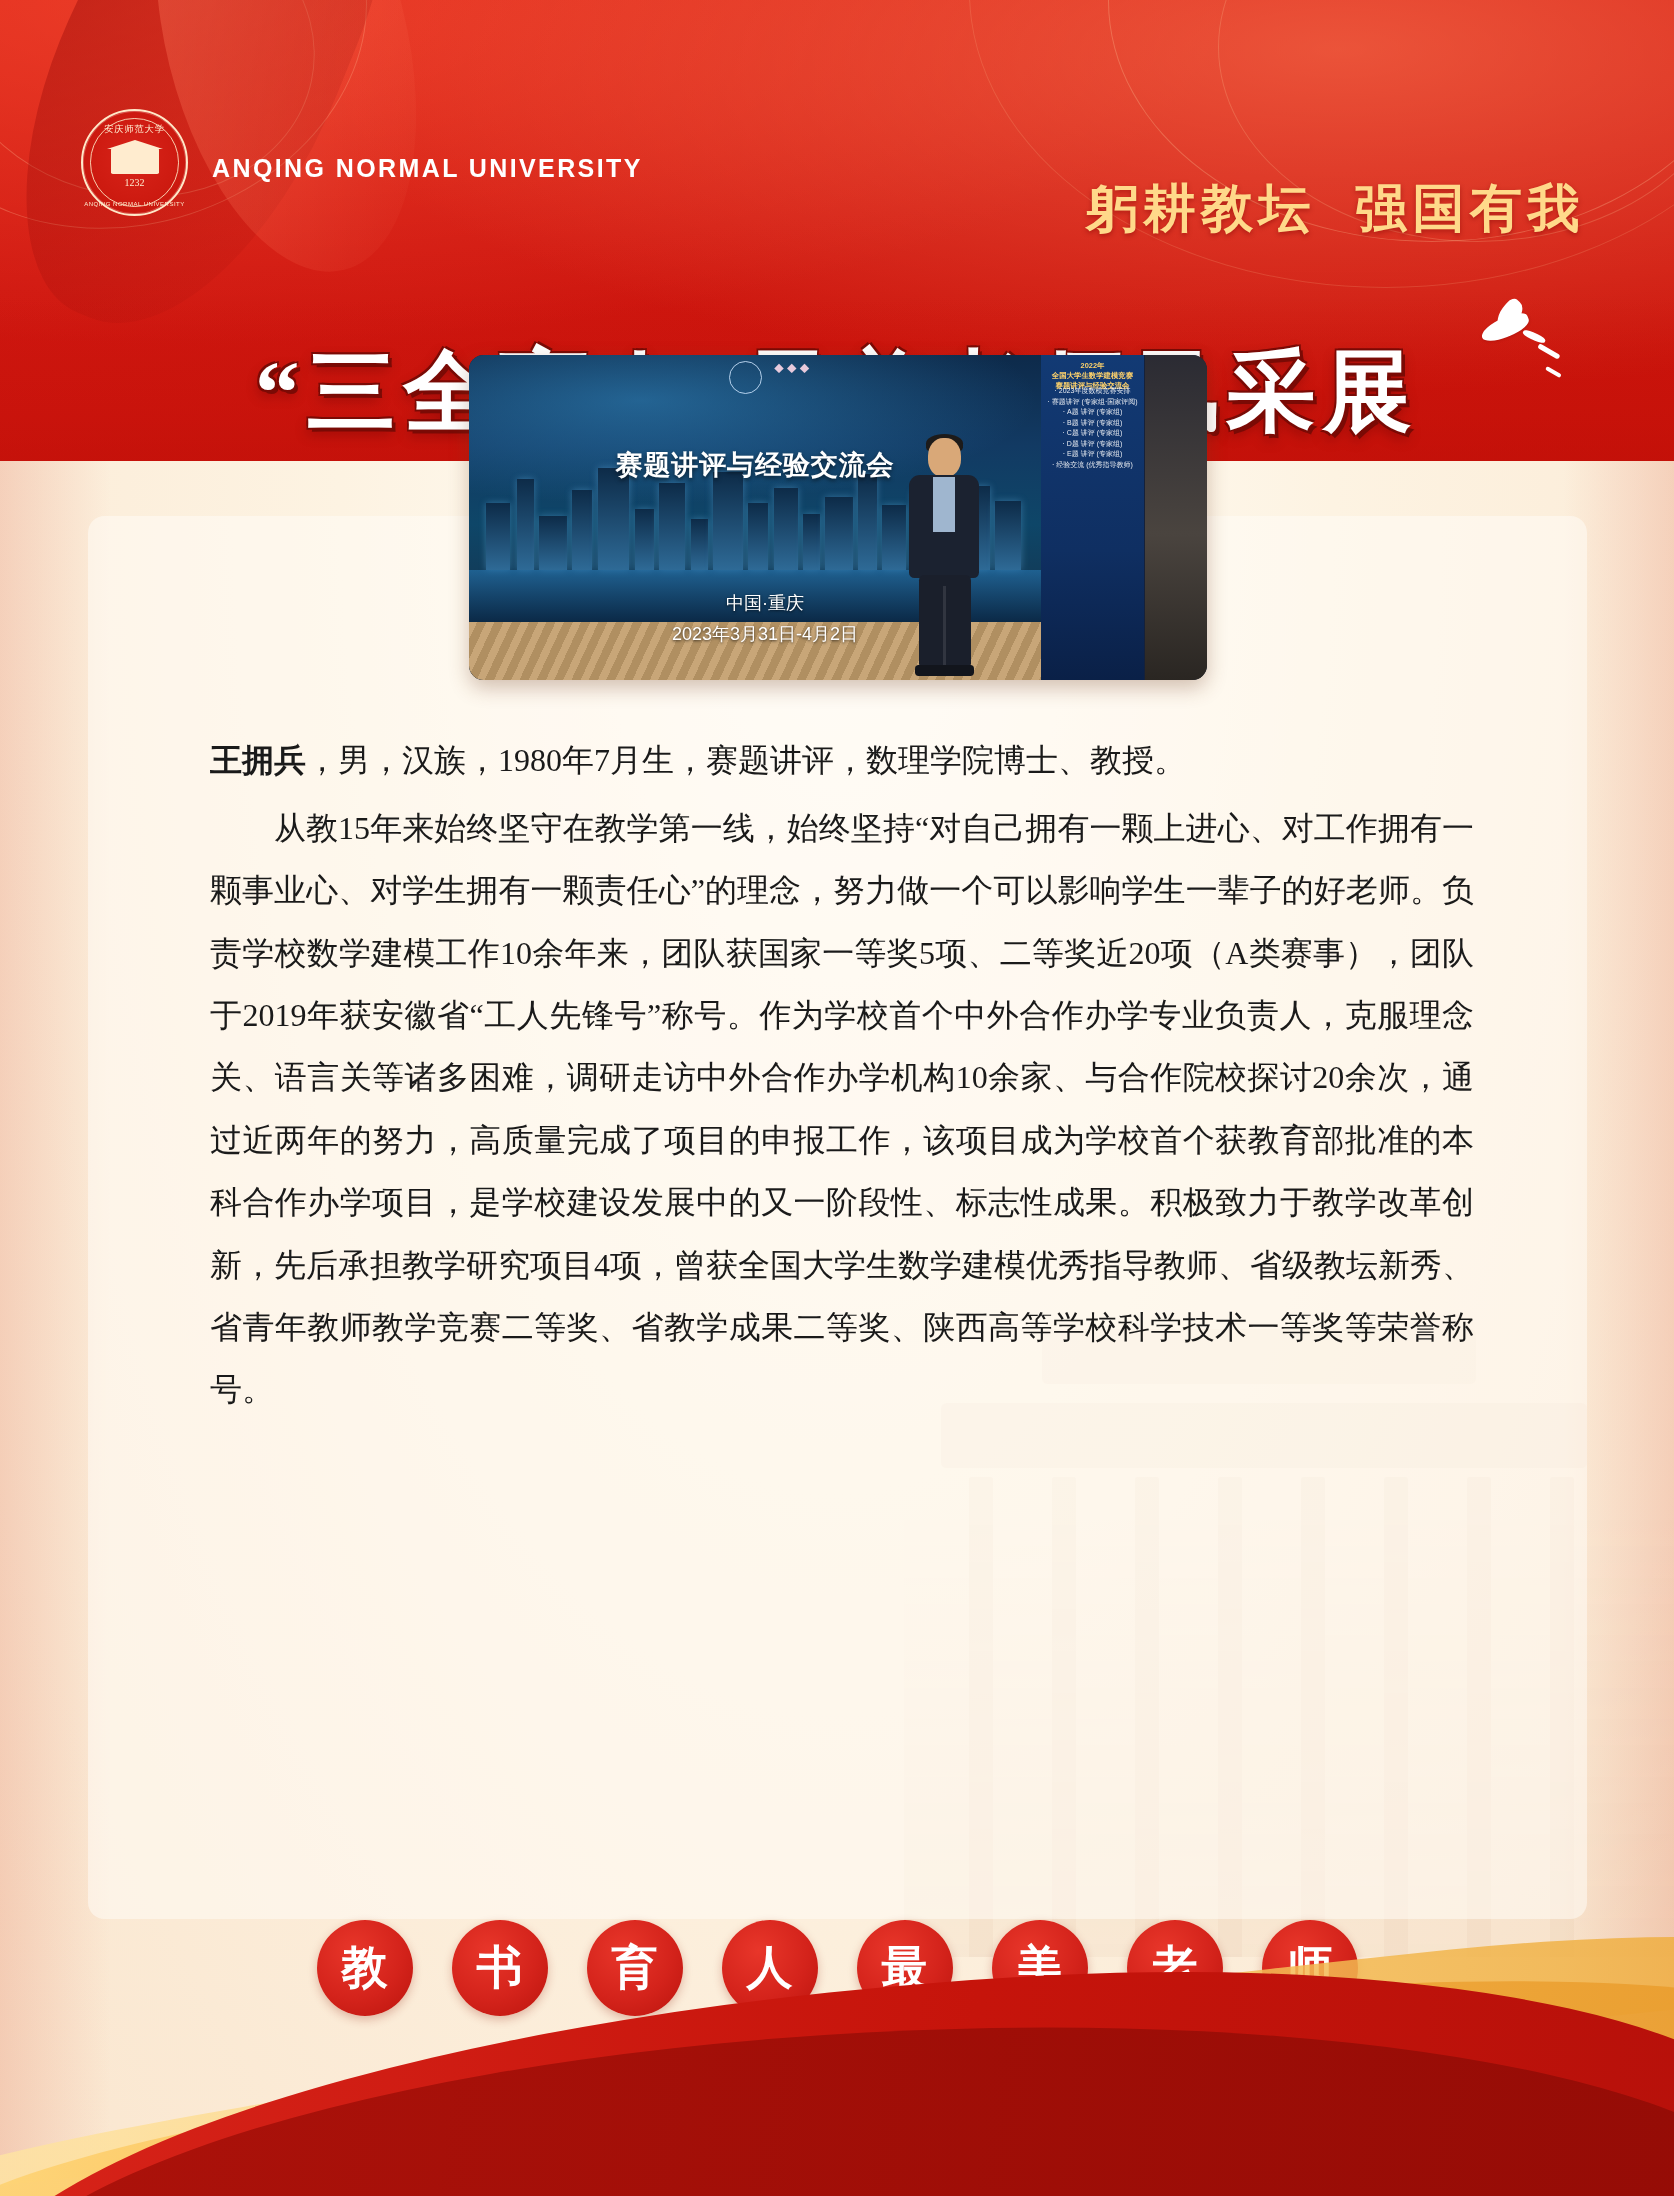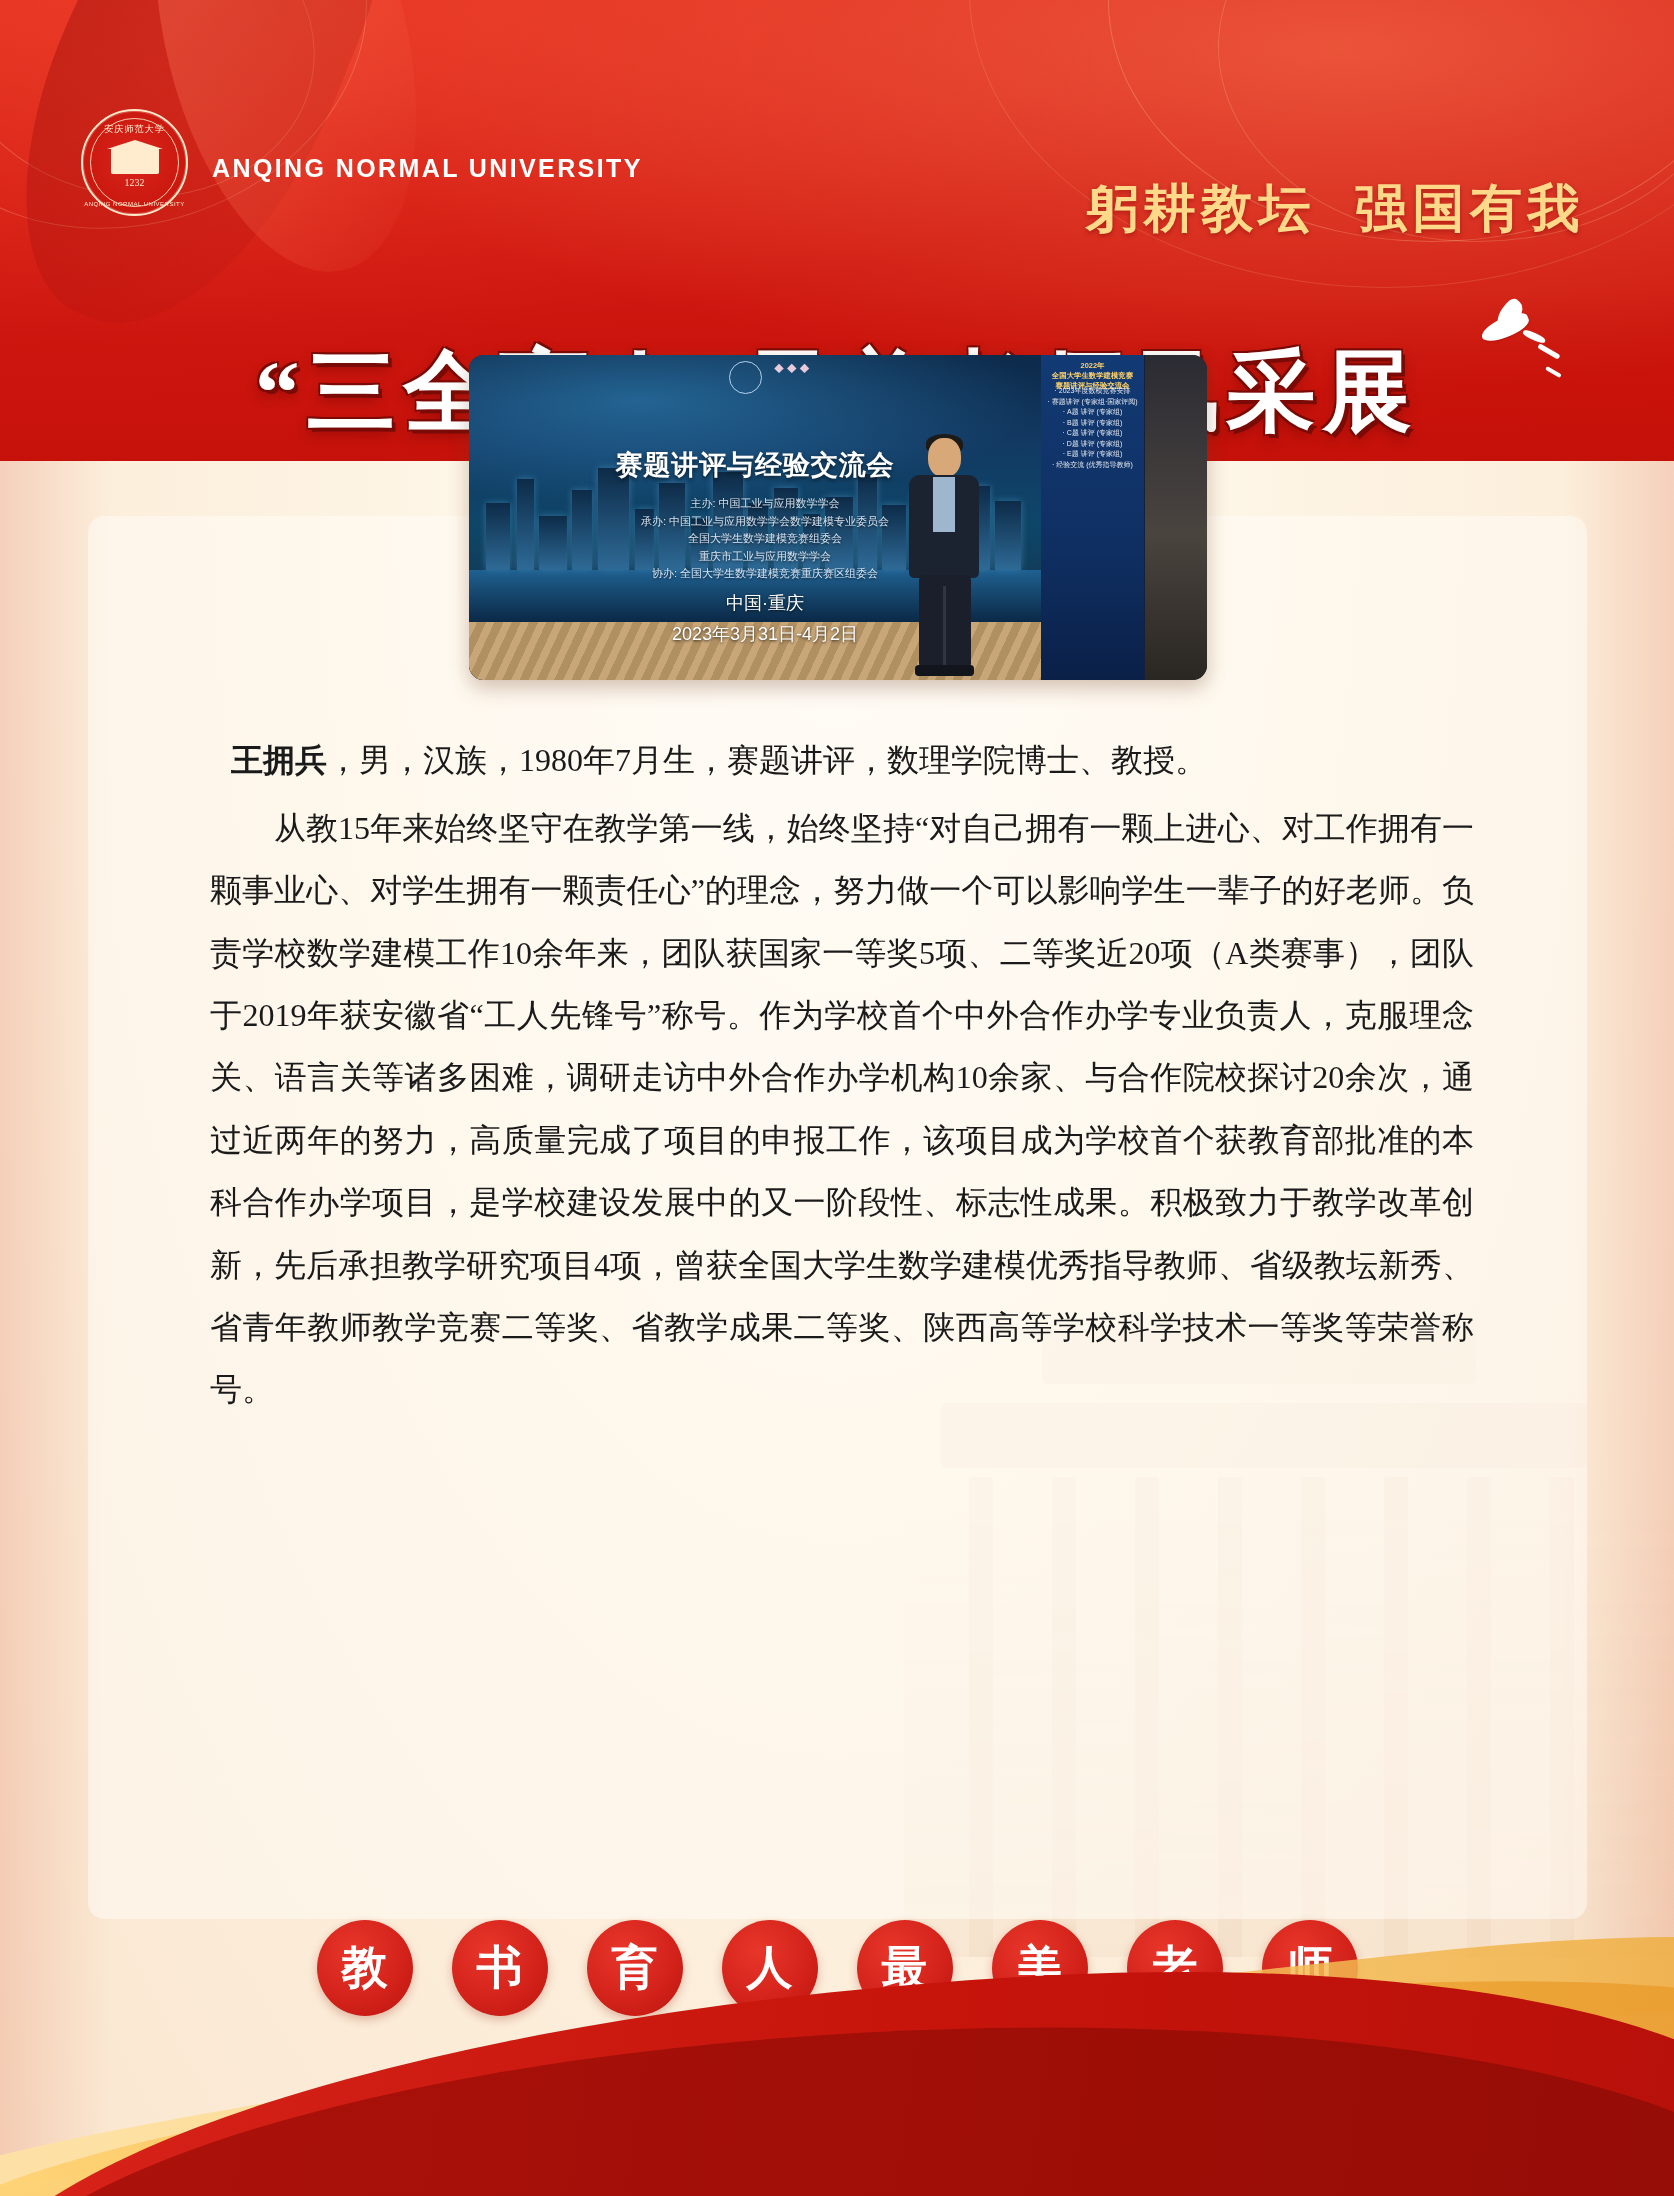--- a/index.html
+++ b/index.html
@@ -469,21 +469,21 @@
   .bio {
     position: absolute;
     left: 210px; top: 729px;
     width: 1264px;
     font-size: 32px;
     line-height: 1.95;
     color: #1a1a1a;
     font-family: "Liberation Serif", "DejaVu Serif", serif;
   }
   .bio .lead { margin: 0 0 5.5px 0; text-indent: 0; }
-  .bio .lead .name { font-weight: bold; margin-left: 21px; }
+  .bio .lead .name { font-weight: bold; }
   .bio p.para {
     margin: 0;
     text-indent: 2em;
     text-align: justify;
     text-justify: inter-ideograph;
   }
 
   
   .circle-row {
     position: absolute;
@@ -635,25 +635,20 @@
         <div class="ph-b" style="left:443px; width:20px; height:70%;"></div>
         <div class="ph-b" style="left:469px; width:28px; height:52%;"></div>
         <div class="ph-b" style="left:502px; width:18.5px; height:76%;"></div>
         <div class="ph-b" style="left:526px; width:26px; height:62%;"></div>
       </div>
       <div class="ph-water"></div>
       <div class="ph-ground"></div>
       <div class="ph-emblem"></div>
       <div class="ph-logos">◆ ◆ ◆</div>
       <div class="ph-title2">赛题讲评与经验交流会</div>
-      <div class="ph-sub" style="white-space:pre-line;">主办: 中国工业与应用数学学会
-承办: 中国工业与应用数学学会数学建模专业委员会
-全国大学生数学建模竞赛组委会
-重庆市工业与应用数学学会
-协办: 全国大学生数学建模竞赛重庆赛区组委会</div>
       <div class="ph-date">
         <span>中国·重庆</span><br>
         <span>2023年3月31日-4月2日</span>
       </div>
     </div>
 
     <div class="ph-banner">
       <div class="ph-banner-head" style="white-space:pre-line;">2022年
 全国大学生数学建模竞赛
 赛题讲评与经验交流会</div>

